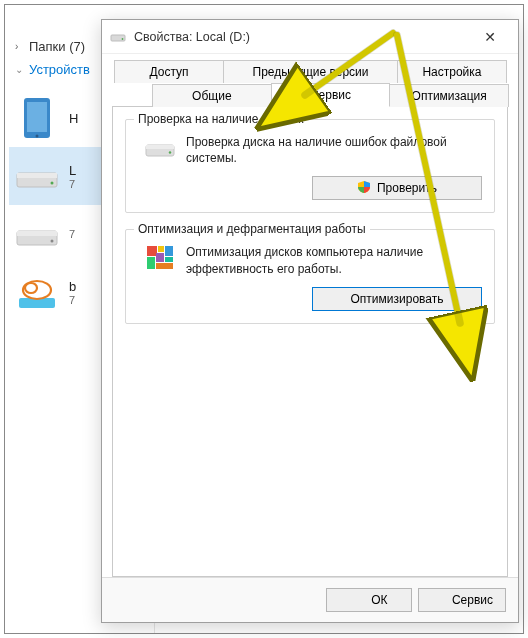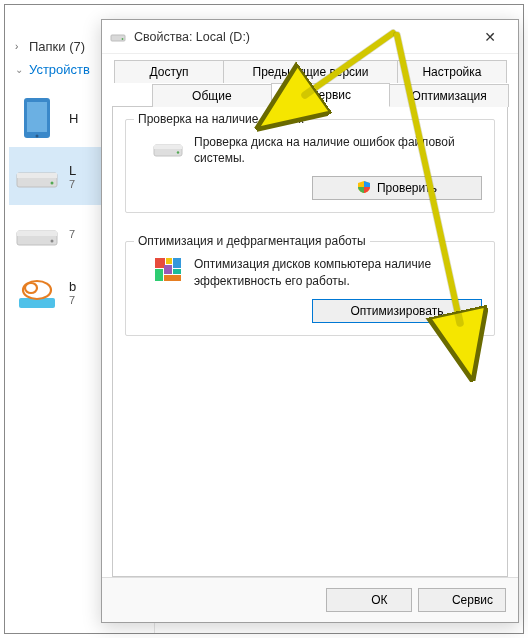--- a/index.html
+++ b/index.html
@@ -94,22 +94,22 @@
       border: 1px solid #c9c9c9;
       margin: -1px 10px 0 10px;
       flex: 1;
       background: #fff;
       padding: 12px;
       position: relative;
     }
     .group {
       border: 1px solid #d8d8d8;
       border-radius: 2px;
-      padding: 14px 12px 12px 26px;
-      margin-bottom: 28px;
+      padding: 14px 12px 12px 18px;
+      margin-bottom: 16px;
       position: relative;
     }
     .group-label {
       position: absolute;
       top: -8px; left: 8px;
       background: #fff;
       padding: 0 4px;
       font-size: 12px;
       color: #222;
     }

